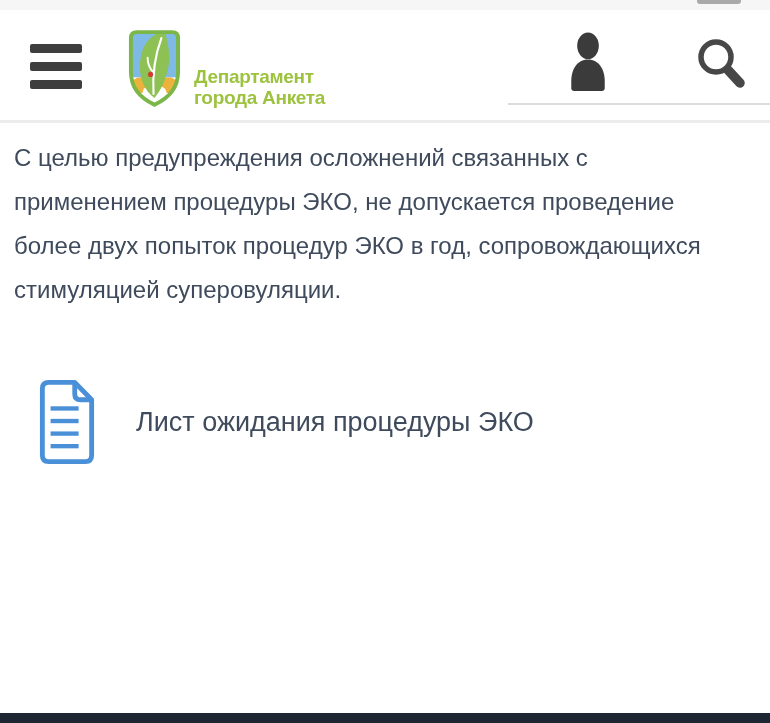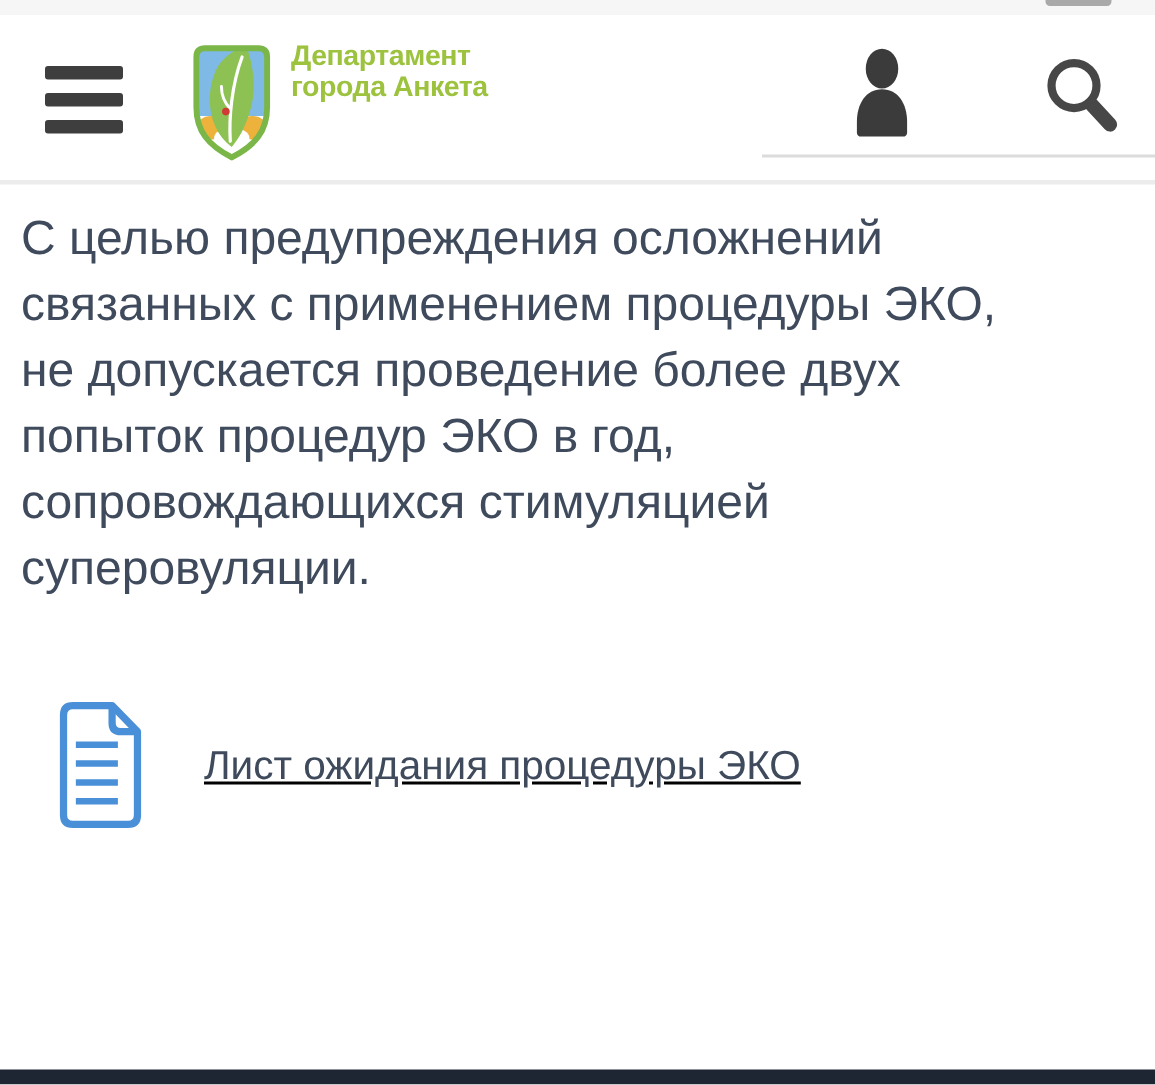--- a/index.html
+++ b/index.html
@@ -21,21 +21,21 @@
   .header{
     position:absolute;left:0;top:0;width:770px;height:120px;
     background:#ffffff;border-bottom:3px solid #ececec;
   }
   .hamburger{
     position:absolute;left:30px;top:44px;width:52px;height:45px;
     display:flex;flex-direction:column;justify-content:space-between;cursor:pointer;
   }
   .hamburger .bar{height:9px;width:100%;background:#3e3e3e;border-radius:2px;}
   .logo{
-    position:absolute;left:126px;top:27px;display:flex;align-items:flex-start;cursor:pointer;
+    position:absolute;left:126px;top:27px;display:flex;align-items:flex-end;cursor:pointer;
   }
   .logo-emblem{width:57px;height:81px;display:block;}
   .logo-text{
     margin-left:11px;
     font-weight:700;font-size:19px;line-height:21px;
     color:#9cc23e;letter-spacing:-0.3px;
   }
   .user-btn{
     position:absolute;left:562px;top:32px;width:52px;height:63px;cursor:pointer;
   }
@@ -44,24 +44,24 @@
   }
   .header-hairline{
     position:absolute;left:508px;top:103px;width:262px;height:2px;background:#dcdcdc;
   }
   
   .content{
     position:absolute;left:0;top:123px;width:770px;
   }
   .paragraph{
     margin:13px 14px 0 14px;max-width:690px;
-    font-size:32px;line-height:44px;color:#3f4b5c;
+    font-size:24px;line-height:44px;color:#3f4b5c;
   }
   .doc-links{
-    margin-top:66px;display:flex;flex-direction:column;gap:31px;text-decoration:underline;
+    margin-top:66px;display:flex;flex-direction:column;gap:31px;
   }
   .doc-link{
     display:flex;align-items:flex-start;margin-left:38px;cursor:pointer;text-decoration:none;
   }
   .doc-icon{width:58px;height:88px;flex:0 0 auto;display:block;}
   .doc-label{
     margin-left:40px;max-width:628px;
     min-height:88px;display:flex;align-items:center;
     font-size:27px;line-height:43px;color:#3f4b5c;
   }

